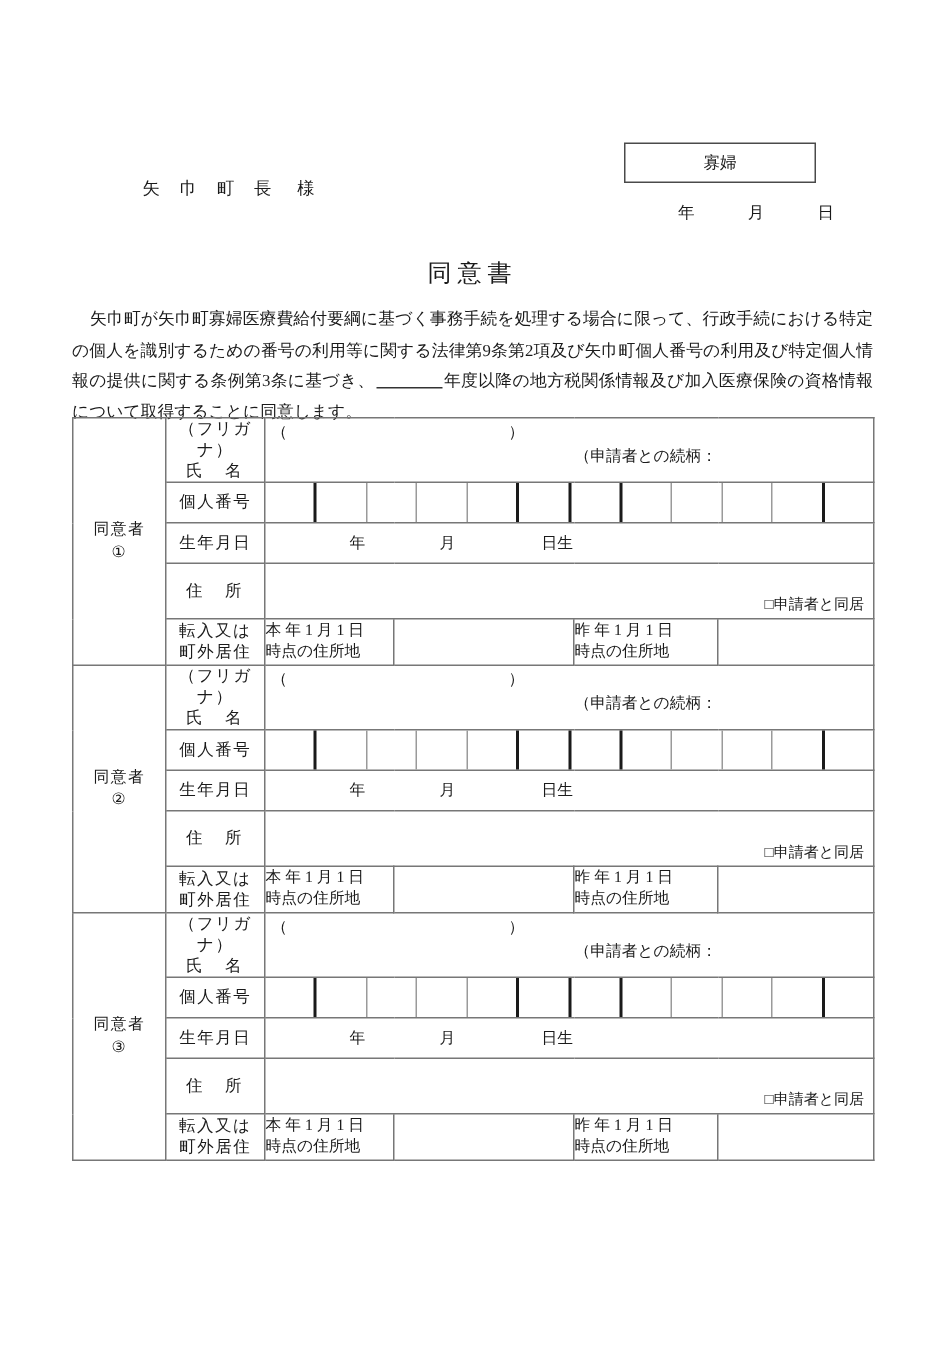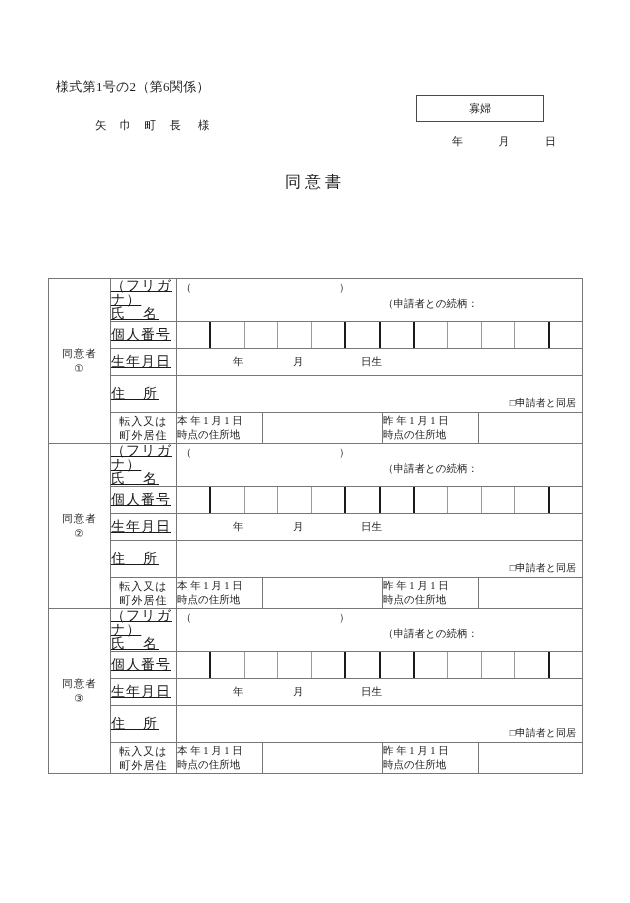--- a/index.html
+++ b/index.html
@@ -117,25 +117,25 @@
   }
 
   .person-label {
     text-align: center;
     font-size: 10.5px;
     line-height: 15px;
     letter-spacing: 1px;
     width: 62px;
   }
   .row-label {
-    font-size: 14px;
+    text-align: center;
+    font-size: 11px;
     line-height: 14px;
     width: 66px;
     letter-spacing: 1px;
-    text-decoration: underline;
   }
   .row-label .wide2 { letter-spacing: 2px; }
 
   .h-name  { height: 36px; }
   .h-num   { height: 26px; }
   .h-birth { height: 26px; }
   .h-addr  { height: 36px; }
   .h-move  { height: 30px; }
 
   
@@ -216,38 +216,38 @@
     padding-left: 5px;
     width: 86px;
   }
   .move-blank { }
 </style>
 </head>
 <body>
 
 <div class="page">
 
-  <div class="form-no">様式第1号の2（第6関係）</div>
 
   <div class="addressee">
     <span class="sp">矢 巾 町 長</span><span class="sama">様</span>
   </div>
 
   <div class="category-box">
     <span>寡婦</span>
   </div>
 
   <div class="date-line">
     <span>年</span>
     <span>月</span>
     <span>日</span>
   </div>
 
   <div class="doc-title">同意書</div>
 
+  <div class="body-text"><span class="indent"></span><span>矢巾町が矢巾町寡婦医療費給付要綱に基づく事務手続を処理する場合に限って、行政手続における特定の個人を識別するための番号の利用等に関する法律第9条第2項及び矢巾町個人番号の利用及び特定個人情報の提供に関する条例第3条に基づき、</span><span class="blank-ul"></span><span>年度以降の地方税関係情報及び加入医療保険の資格情報について取得することに同意します。</span></div>
 
   <table class="tbl">
     <colgroup>
       <col style="width:62px">
       <col style="width:66px">
       <col style="width:86px">
       <col style="width:120px">
       <col style="width:96px">
       <col style="width:104px">
     </colgroup>

